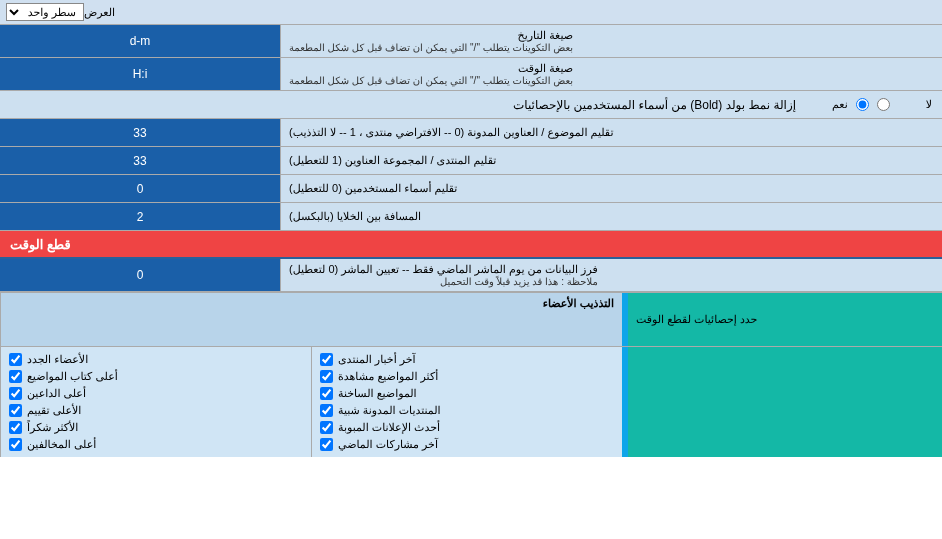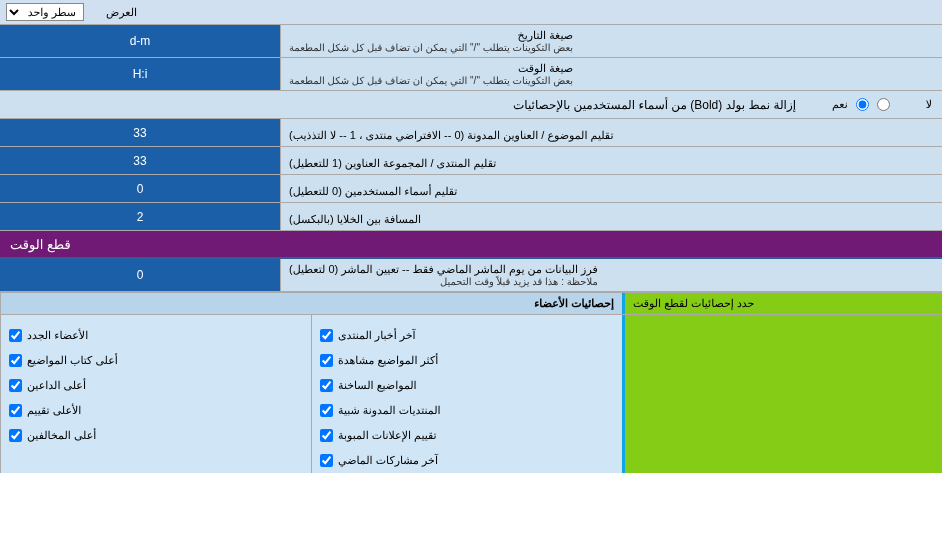--- a/index.html
+++ b/index.html
@@ -20,21 +20,21 @@
 
     .row.section-header {
       background: #5b9bd5;
       border-bottom: 2px solid #2a6099;
     }
 
     .label-cell {
       background: #cde0f0;
       padding: 4px 8px;
       display: flex;
-      align-items: flex-end;
+      align-items: center;
       justify-content: flex-end;
       flex: 1;
       text-align: right;
       color: #000;
       border-left: 1px solid #aaa;
       font-size: 11px;
     }
 
     .label-cell .sub-text {
       font-size: 10px;
@@ -56,23 +56,23 @@
       background: #1a5fa8;
       border: none;
       color: #fff;
       text-align: center;
       font-size: 12px;
       width: 100%;
       outline: none;
     }
 
     .section-title {
-      background: #701a75;
+      background: #ef4444;
       color: #fff;
-      font-weight: normal;
+      font-weight: bold;
       padding: 4px 10px;
       display: flex;
       align-items: center;
       justify-content: flex-end;
       width: 100%;
       font-size: 13px;
     }
 
     .radio-cell {
       background: #cde0f0;
@@ -132,57 +132,56 @@
     }
 
     .checkbox-item {
       display: flex;
       align-items: center;
       justify-content: flex-end;
       gap: 5px;
       padding: 2px 0;
       font-size: 11px;
       color: #000;
-      margin-top: 8px;
     }
 
     .checkbox-item input[type="checkbox"] {
       margin: 0;
     }
 
     .bottom-label-cell {
-      background: #84cc16;
-      padding: 4px 8px;
+      background: #14b8a6;
+      padding: 20px 8px;
       display: flex;
       align-items: flex-start;
       justify-content: flex-end;
       width: 320px;
       min-width: 320px;
       font-size: 11px;
-      border-left: 3px solid #0ea5e9;
+      border-left: 6px solid #0ea5e9;
     }
 
     .top-bar {
       background: #d0e0f0;
       padding: 3px 6px;
       display: flex;
       align-items: center;
       justify-content: flex-end;
       border-bottom: 1px solid #aaa;
     }
 
     .top-bar select {
       font-size: 11px;
       border: 1px solid #888;
       background: #fff;
       padding: 1px 3px;
     }
 
     .top-bar-label {
-      margin-left: 22px;
+      margin-left: 0;
       font-size: 11px;
       color: #000;
     }
   </style>
 </head>
 <body>
 
 <div class="top-bar">
   <span class="top-bar-label">العرض</span>
   <select>
@@ -266,21 +265,21 @@
     </div>
   </div>
   <div class="input-cell">
     <input type="text" value="0" style="">
   </div>
 </div>
 
 <div class="bottom-section">
   <div class="bottom-header-row">
     <div class="bottom-label-cell">حدد إحصائيات لقطع الوقت</div>
-    <div class="bottom-header-cell">إحصائيات الأعضاء</div>
+    <div class="bottom-header-cell">التذذيب الأعضاء</div>
   </div>
 
   <div class="bottom-content-row">
 
     <div class="bottom-label-cell"></div>
 
     <div class="checkbox-col">
       <div class="checkbox-item">
         <span>آخر أخبار المنتدى</span>
         <input type="checkbox" checked="" style="">
@@ -291,21 +290,21 @@
       </div>
       <div class="checkbox-item">
         <span>المواضيع الساخنة</span>
         <input type="checkbox" checked="" style="">
       </div>
       <div class="checkbox-item">
         <span>المنتديات المدونة شبية</span>
         <input type="checkbox" checked="" style="">
       </div>
       <div class="checkbox-item">
-        <span>تقييم الإعلانات المبوبة</span>
+        <span>أحدث الإعلانات المبوبة</span>
         <input type="checkbox" checked="" style="">
       </div>
       <div class="checkbox-item">
         <span>آخر مشاركات الماضي</span>
         <input type="checkbox" checked="" style="">
       </div>
     </div>
 
     <div class="checkbox-col">
       <div class="checkbox-item">
@@ -318,18 +317,22 @@
       </div>
       <div class="checkbox-item">
         <span>أعلى الداعين</span>
         <input type="checkbox" checked="" style="">
       </div>
       <div class="checkbox-item">
         <span>الأعلى تقييم</span>
         <input type="checkbox" checked="" style="">
       </div>
       <div class="checkbox-item">
+        <span>الأكثر شكراً</span>
+        <input type="checkbox" checked="" style="">
+      </div>
+      <div class="checkbox-item">
         <span>أعلى المخالفين</span>
         <input type="checkbox" checked="" style="">
       </div>
     </div>
   </div>
 </div>
 
 </body></html>

